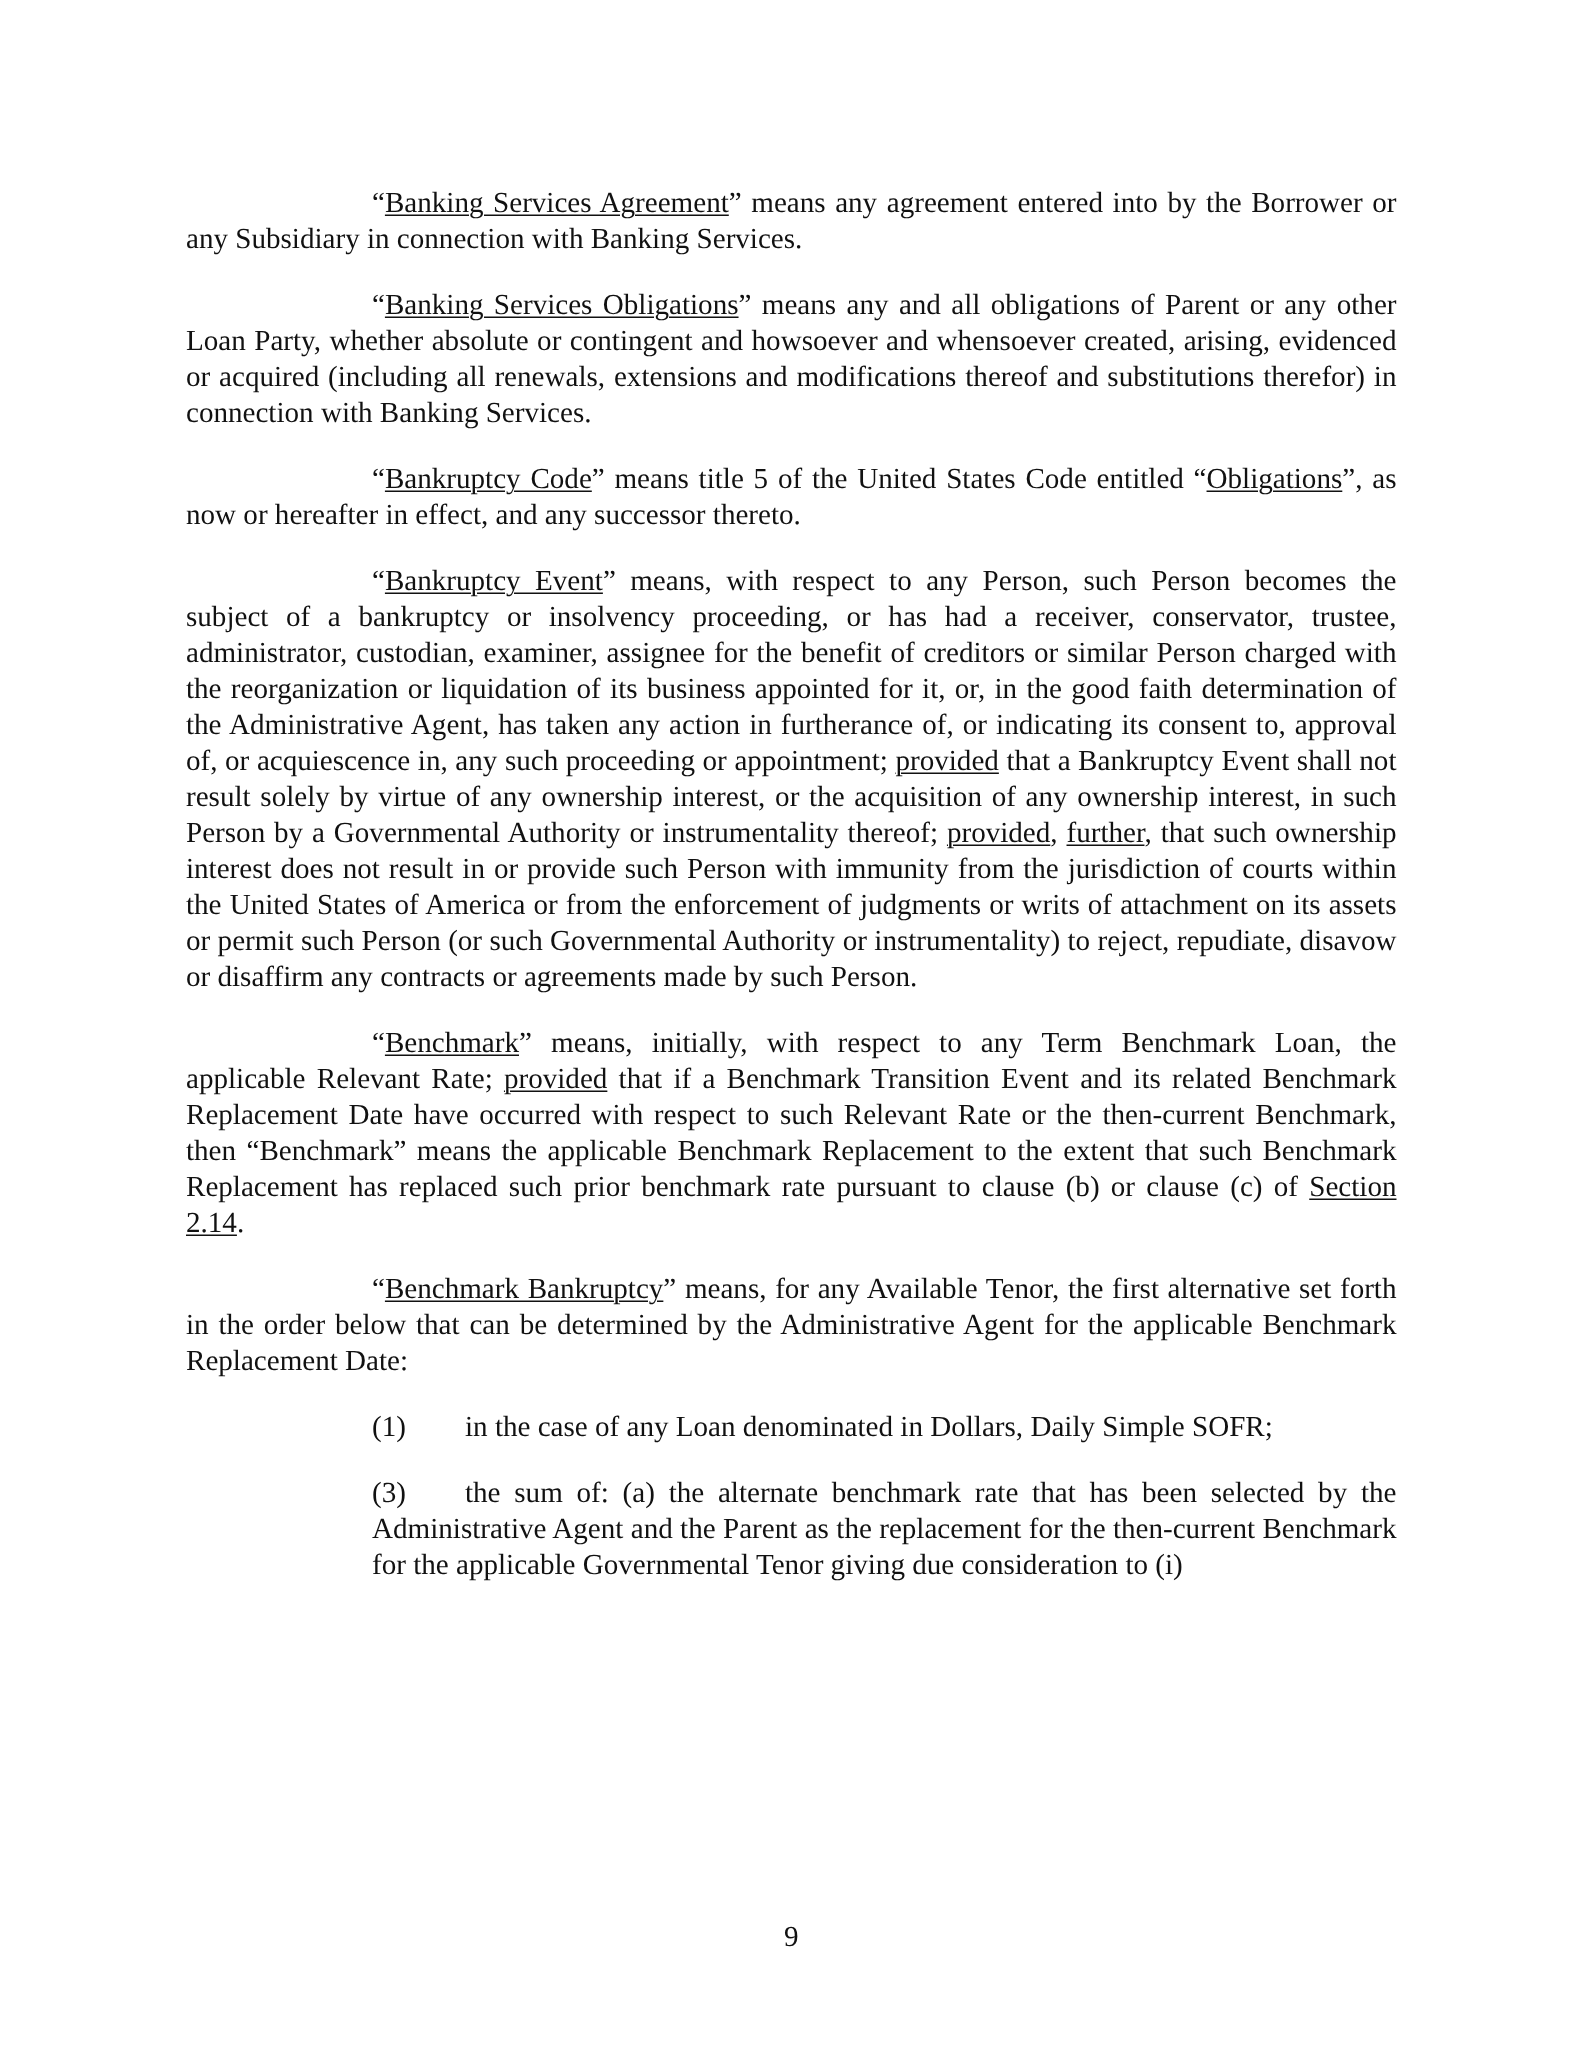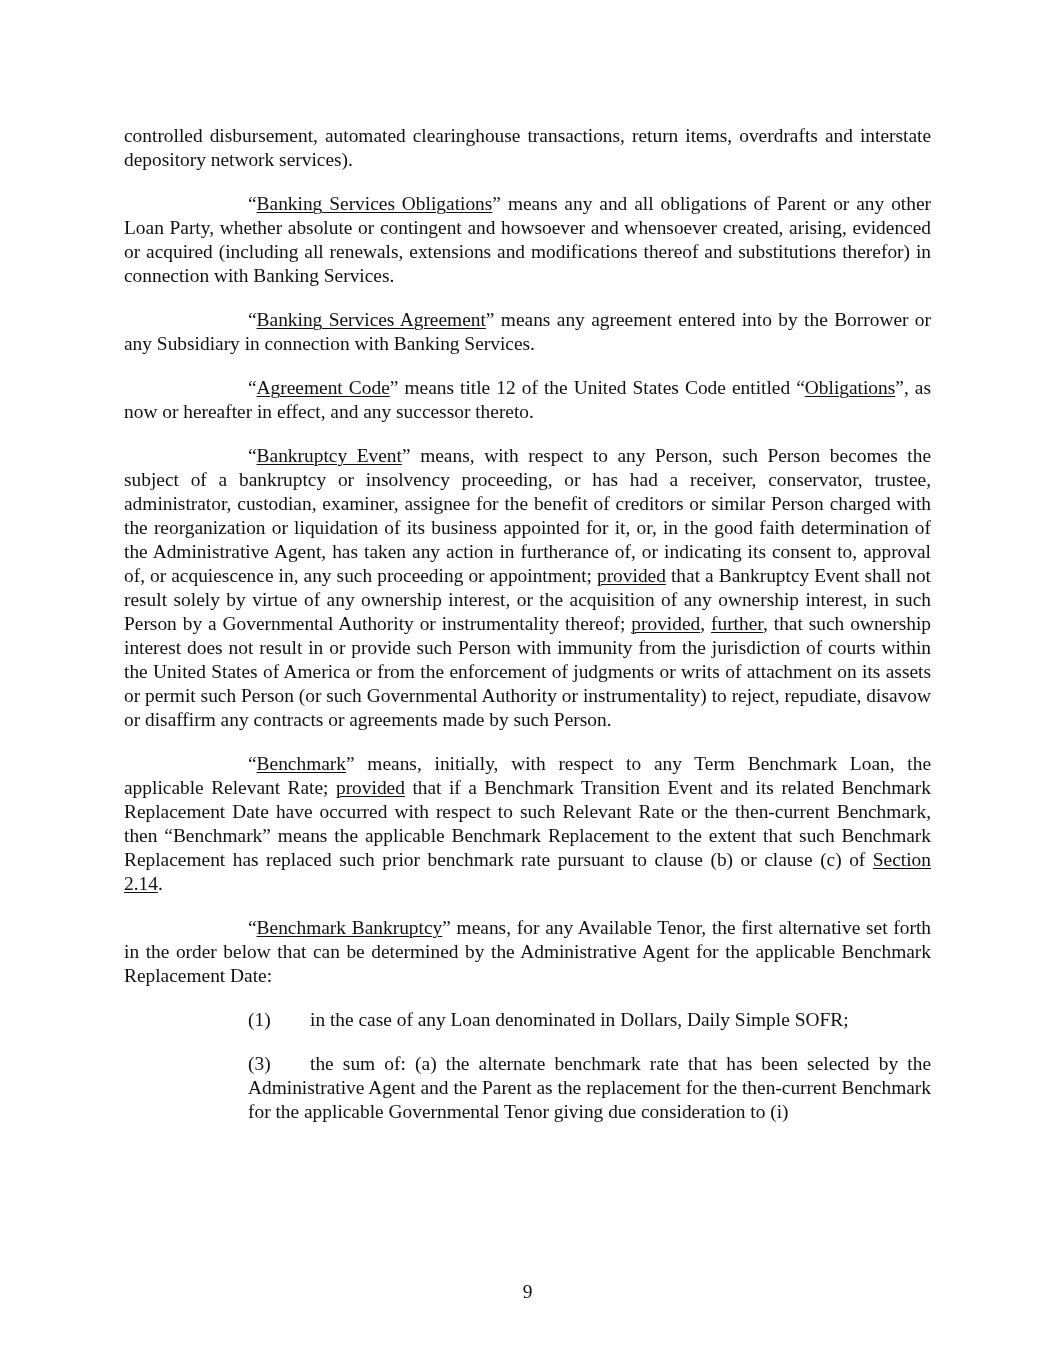--- a/index.html
+++ b/index.html
@@ -16,27 +16,26 @@
   .sub p { text-indent: 0; }
   .sub-first { text-indent: 62px; }
   .sub .subnum { display: inline-block; width: 62px; }
   .pagenum { position: absolute; top: 1280px; left: 0; width: 1055px; text-align: center; line-height: 24px; }
 </style>
 </head>
 <body>
 
 <div class="page">
 
-  <p class="para">controlled disbursement, automated clearinghouse transactions, return items, overdrafts and interstate depository network services).</p>
+
+  <p class="para indent"><span>“</span><span class="u">Banking Services Agreement</span><span>” means any agreement entered into by the Borrower or any Subsidiary in connection with Banking Services.</span></p>
 
   <p class="para indent"><span>“</span><span class="u">Banking Services Obligations</span><span>” means any and all obligations of Parent or any other Loan Party, whether absolute or contingent and howsoever and whensoever created, arising, evidenced or acquired (including all renewals, extensions and modifications thereof and substitutions therefor) in connection with Banking Services.</span></p>
 
-  <p class="para indent"><span>“</span><span class="u">Banking Services Agreement</span><span>” means any agreement entered into by the Borrower or any Subsidiary in connection with Banking Services.</span></p>
-
-  <p class="para indent"><span>“</span><span class="u">Agreement Code</span><span>” means title 12 of the United States Code entitled “</span><span class="u">Obligations</span><span>”, as now or hereafter in effect, and any successor thereto.</span></p>
+  <p class="para indent"><span>“</span><span class="u">Bankruptcy Code</span><span>” means title 5 of the United States Code entitled “</span><span class="u">Obligations</span><span>”, as now or hereafter in effect, and any successor thereto.</span></p>
 
   <p class="para indent"><span>“</span><span class="u">Bankruptcy Event</span><span>” means, with respect to any Person, such Person becomes the subject of a bankruptcy or insolvency proceeding, or has had a receiver, conservator, trustee, administrator, custodian, examiner, assignee for the benefit of creditors or similar Person charged with the reorganization or liquidation of its business appointed for it, or, in the good faith determination of the Administrative Agent, has taken any action in furtherance of, or indicating its consent to, approval of, or acquiescence in, any such proceeding or appointment; </span><span class="u">provided</span><span> that a Bankruptcy Event shall not result solely by virtue of any ownership interest, or the acquisition of any ownership interest, in such Person by a Governmental Authority or instrumentality thereof; </span><span class="u">provided</span><span>, </span><span class="u">further</span><span>, that such ownership interest does not result in or provide such Person with immunity from the jurisdiction of courts within the United States of America or from the enforcement of judgments or writs of attachment on its assets or permit such Person (or such Governmental Authority or instrumentality) to reject, repudiate, disavow or disaffirm any contracts or agreements made by such Person.</span></p>
 
   <p class="para indent"><span>“</span><span class="u">Benchmark</span><span>” means, initially, with respect to any Term Benchmark Loan, the applicable Relevant Rate; </span><span class="u">provided</span><span> that if a Benchmark Transition Event and its related Benchmark Replacement Date have occurred with respect to such Relevant Rate or the then-current Benchmark, then “Benchmark” means the applicable Benchmark Replacement to the extent that such Benchmark Replacement has replaced such prior benchmark rate pursuant to clause (b) or clause (c) of </span><span class="u">Section 2.14</span><span>.</span></p>
 
   <p class="para indent"><span>“</span><span class="u">Benchmark Bankruptcy</span><span>” means, for any Available Tenor, the first alternative set forth in the order below that can be determined by the Administrative Agent for the applicable Benchmark Replacement Date:</span></p>
 
   <div class="sub">
     <p class="para sub-first"><span class="subnum">(1)</span><span>in the case of any Loan denominated in Dollars, Daily Simple SOFR;</span></p>
     <p class="para sub-first"><span class="subnum">(3)</span><span>the sum of: (a) the alternate benchmark rate that has been selected by the Administrative Agent and the Parent as the replacement for the then-current Benchmark for the applicable Governmental Tenor giving due consideration to (i)</span></p>

